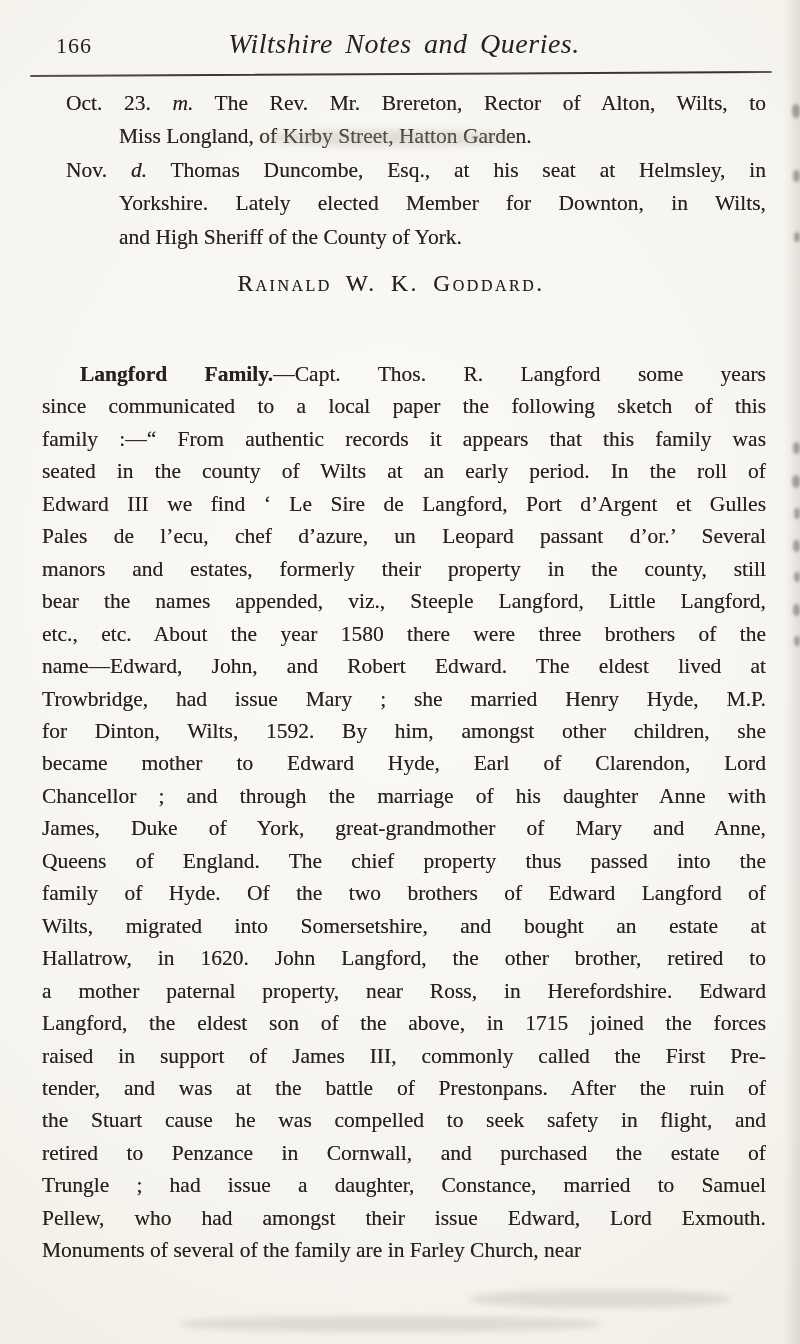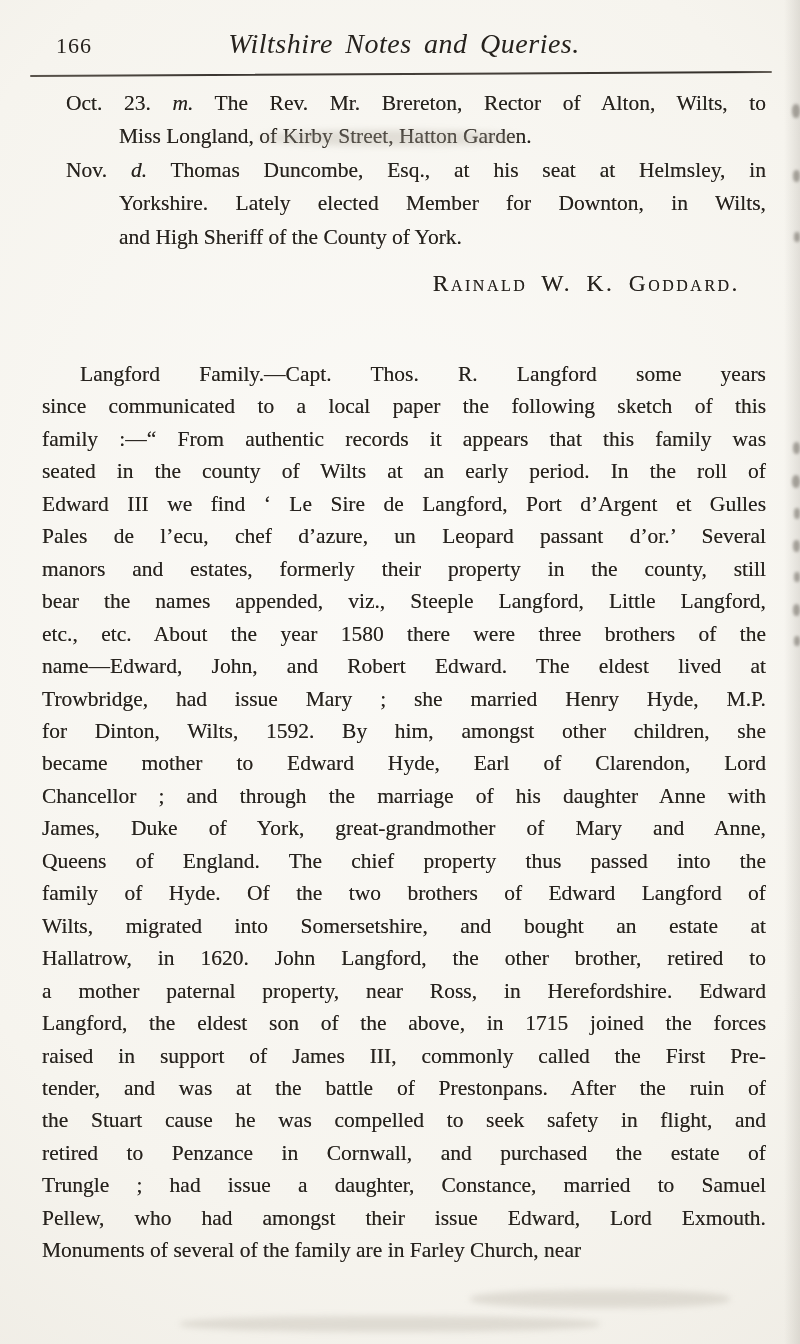--- a/index.html
+++ b/index.html
@@ -45,24 +45,24 @@
     margin-left: 24px;
   }
   .line {
     text-align: justify;
     text-align-last: justify;
     text-shadow: 0 0 0.5px rgba(38,33,27,0.55);
   }
   .line.no-just { text-align-last: left; }
   .cont { margin-left: 53px; }
   .it { font-style: italic; }
-  .bold { font-weight: normal; }
+  .bold { font-weight: bold; }
   .signature {
     position: absolute; top: 270px; left: 42px; right: 34px;
-    text-align: right; padding-right: 26px; box-sizing: border-box;
+    text-align: center; padding-right: 26px; box-sizing: border-box;
     font-variant: small-caps;
     font-size: 23.5px;
     letter-spacing: 2.5px;
     word-spacing: 6px;
     text-shadow: 0 0 0.5px rgba(38,33,27,0.55);
   }
   .article {
     position: absolute; top: 358px; left: 42px; right: 34px;
     line-height: 32.45px;
   }

